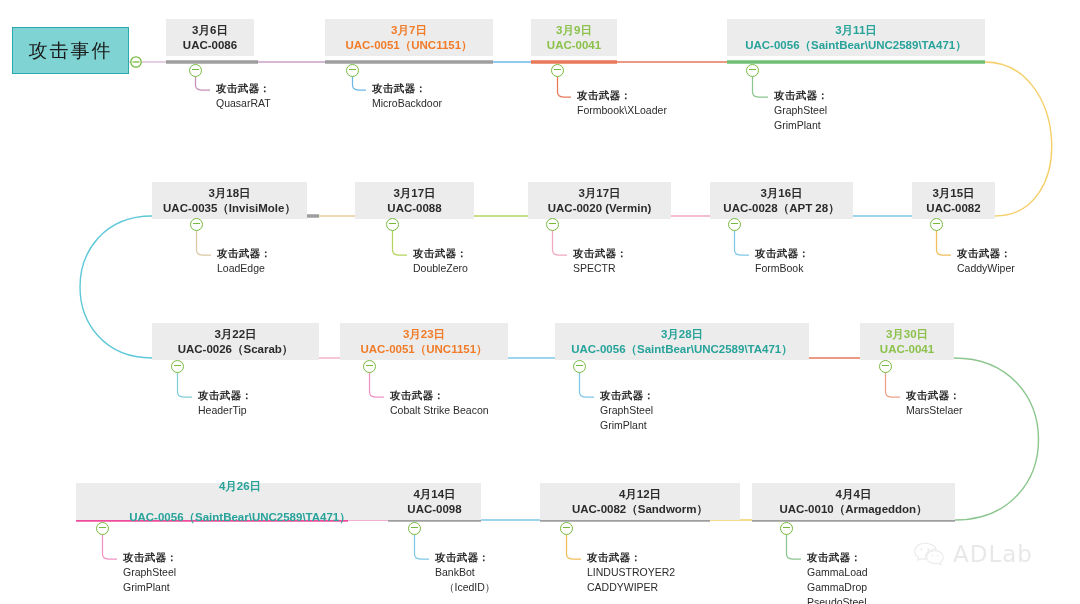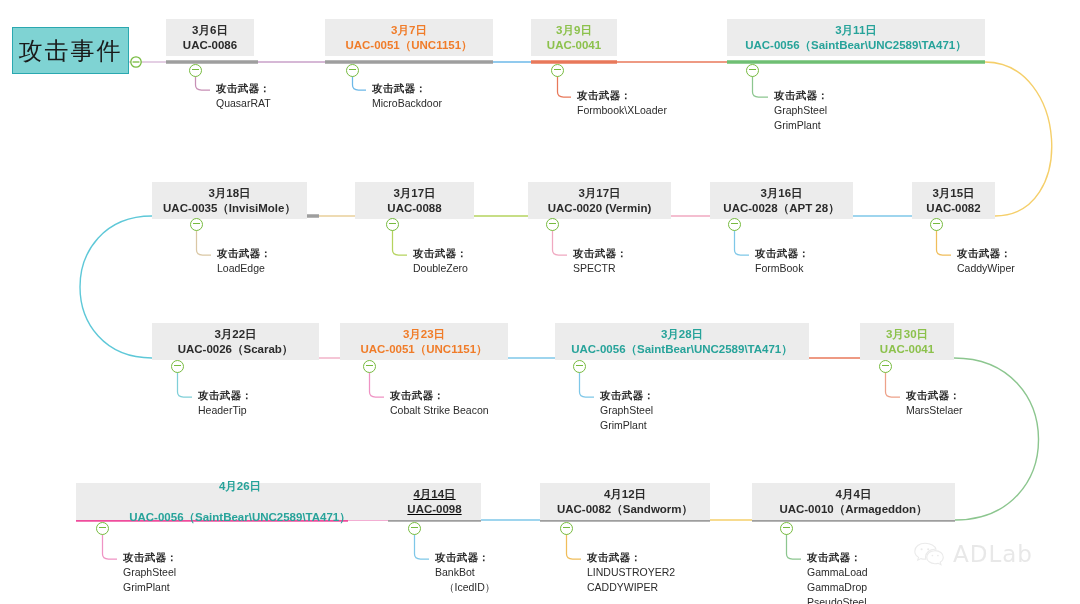--- a/index.html
+++ b/index.html
@@ -15,21 +15,21 @@
   #svg-links { position:absolute; left:0; top:0; width:1080px; height:604px; pointer-events:none; }
 
   
   .root-node{
     position:absolute;
     left:12px; top:27px; width:117px; height:47px;
     background:#7fd3d3;
     border:1.5px solid #2aa8b0;
     display:flex; align-items:center; justify-content:center;
     color:#1a1a1a;
-    font-size:24px;
+    font-size:19px;
     font-family:"DejaVu Serif","Liberation Serif",serif;
     letter-spacing:2px;
   }
 
   
   .event-box{
     position:absolute;
     background:#ececec;
     height:37px;
     display:flex; flex-direction:column;
@@ -273,31 +273,31 @@
       <div class="event-box" style="left: 76px; top: 483px; width: 328px; gap: 16px;">
         <div class="line1" style="color: rgb(39, 163, 154);">4月26日</div>
         <div class="line2" style="color: rgb(39, 163, 154);">UAC-0056（SaintBear\UNC2589\TA471）</div>
       </div>
       <div class="toggle" style="left: 96px; top: 521.5px;"></div>
       <div class="weapon" style="left: 123px; top: 550px;">
         <div class="w-title">攻击武器：</div>
         <span class="w-item">GraphSteel</span>
         <span class="w-item">GrimPlant</span>
       </div>
-      <div class="event-box" style="left: 388px; top: 483px; width: 93px; text-decoration: underline;">
+      <div class="event-box" style="left: 388px; top: 483px; width: 93px;">
         <div class="line1" style="color: rgb(43, 43, 43);">4月14日</div>
         <div class="line2" style="color: rgb(43, 43, 43);">UAC-0098</div>
       </div>
       <div class="toggle" style="left: 408px; top: 521.5px;"></div>
       <div class="weapon" style="left: 435px; top: 550px;">
         <div class="w-title">攻击武器：</div>
         <span class="w-item">BankBot</span>
         <span class="w-item w-indent">（IcedID）</span>
       </div>
-      <div class="event-box" style="left: 540px; top: 483px; width: 170px; text-align: center;">
+      <div class="event-box" style="left: 540px; top: 483px; width: 200px; text-align: center;">
         <div class="line1" style="color: rgb(43, 43, 43);">4月12日</div>
         <div class="line2" style="color: rgb(43, 43, 43);">UAC-0082（Sandworm）</div>
       </div>
       <div class="toggle" style="left: 560px; top: 521.5px;"></div>
       <div class="weapon" style="left: 587px; top: 550px;">
         <div class="w-title">攻击武器：</div>
         <span class="w-item">LINDUSTROYER2</span>
         <span class="w-item">CADDYWIPER</span>
       </div>
       <div class="event-box" style="left: 752px; top: 483px; width: 203px;">

